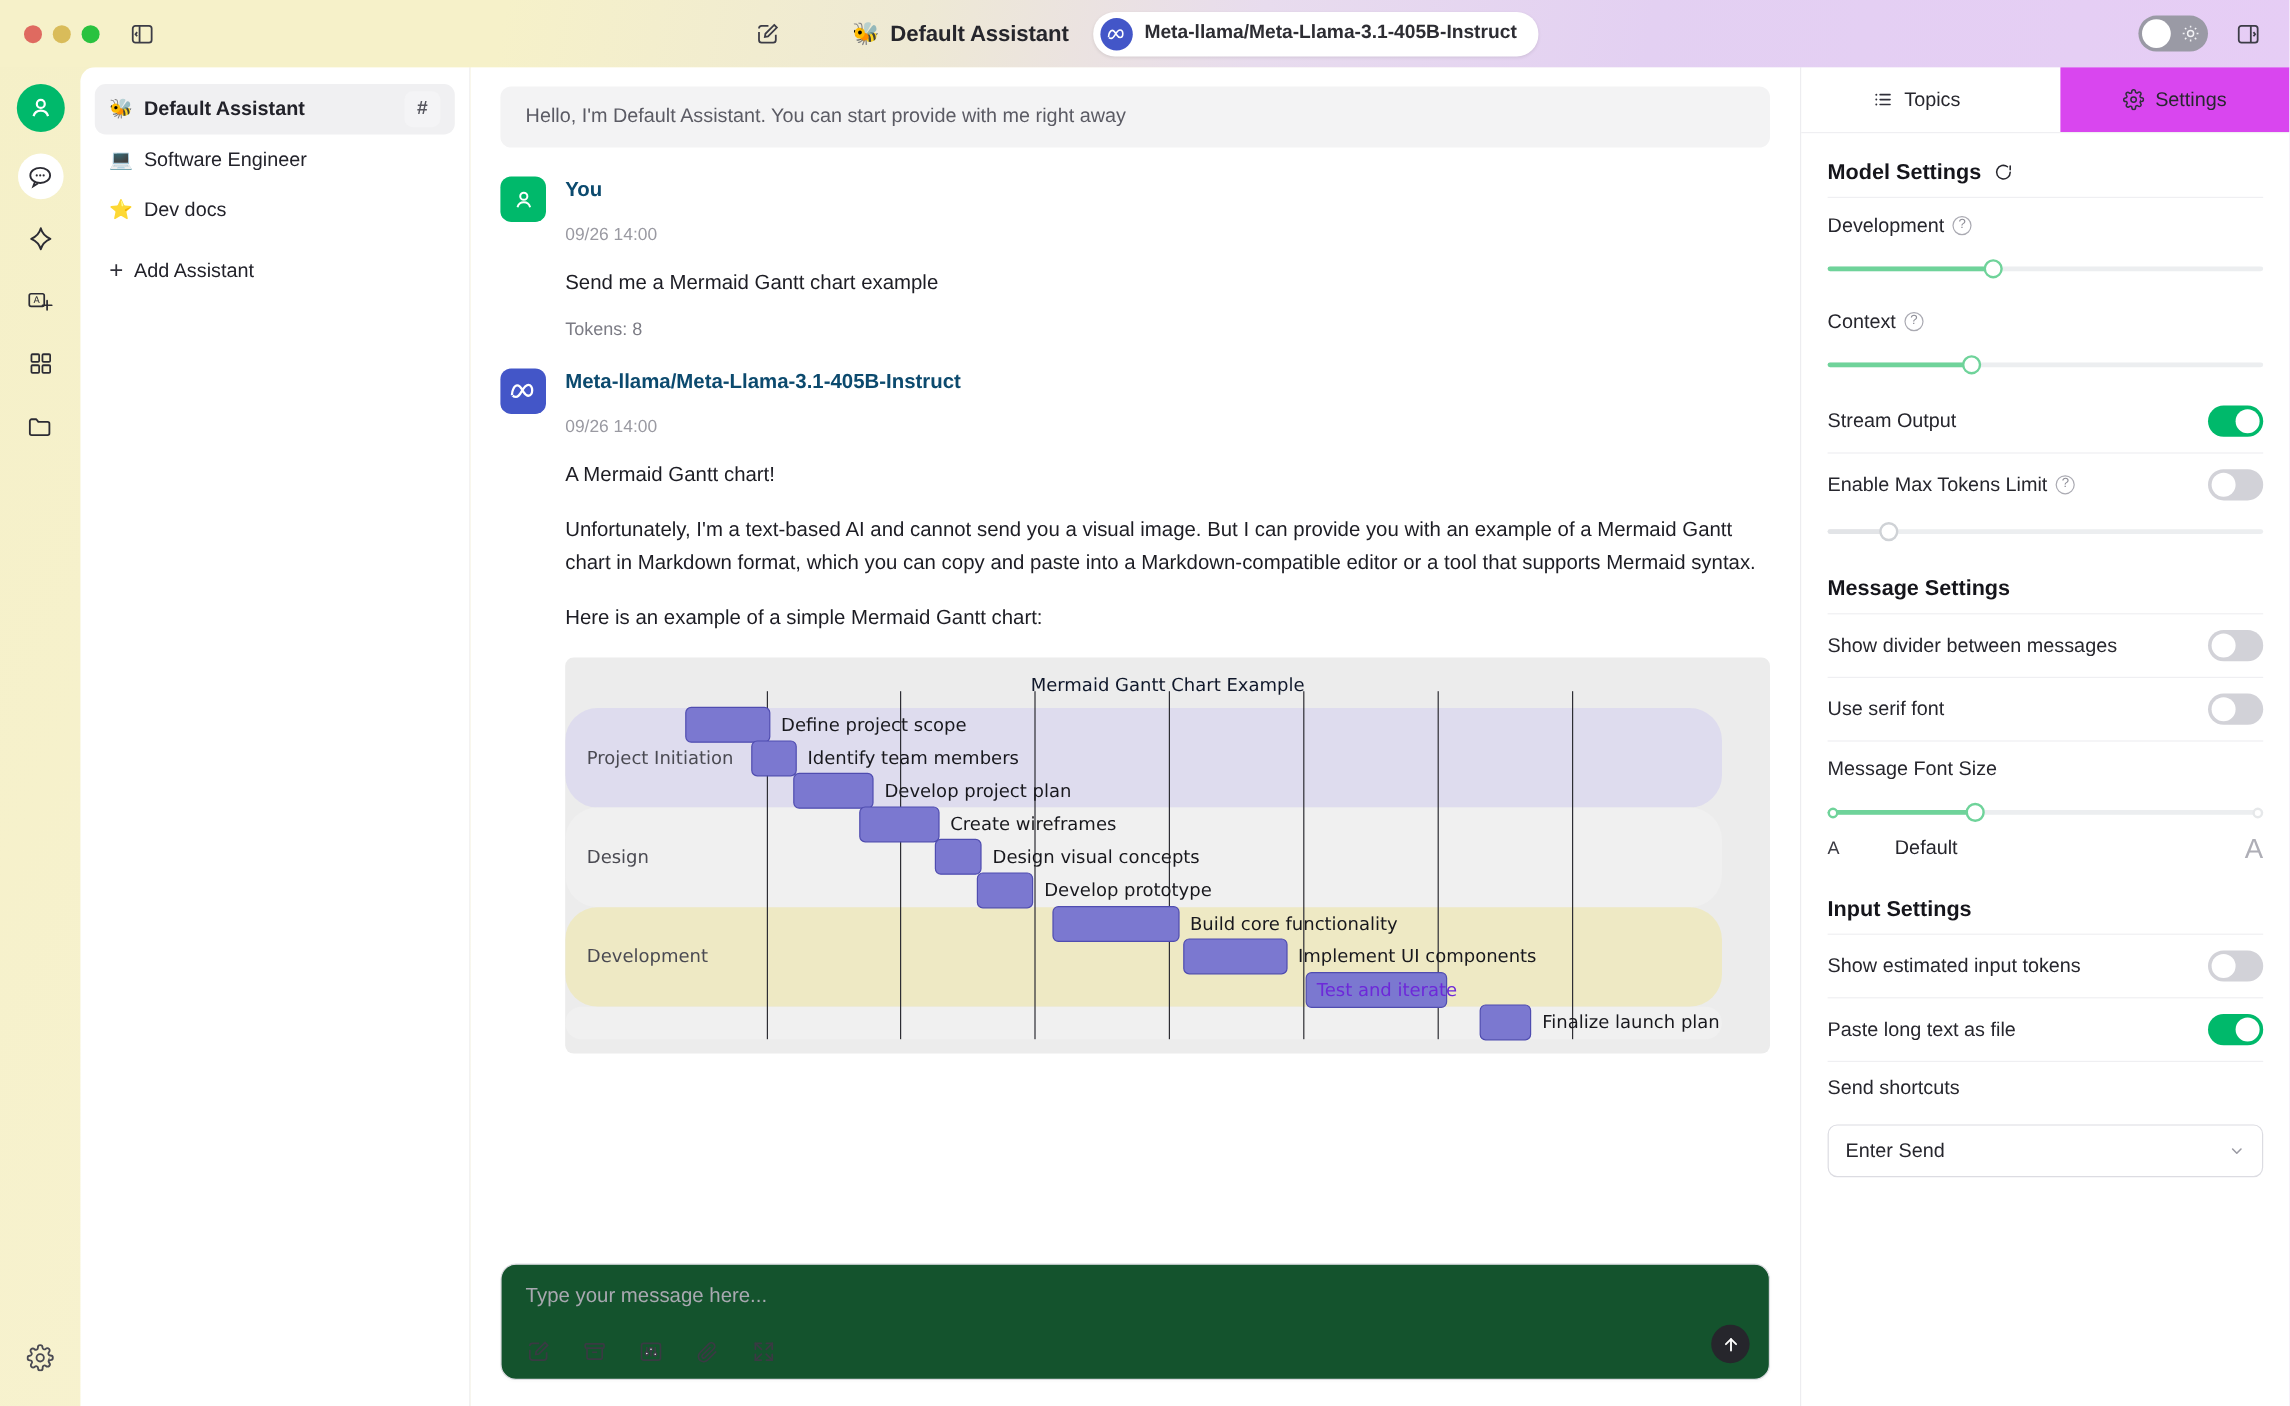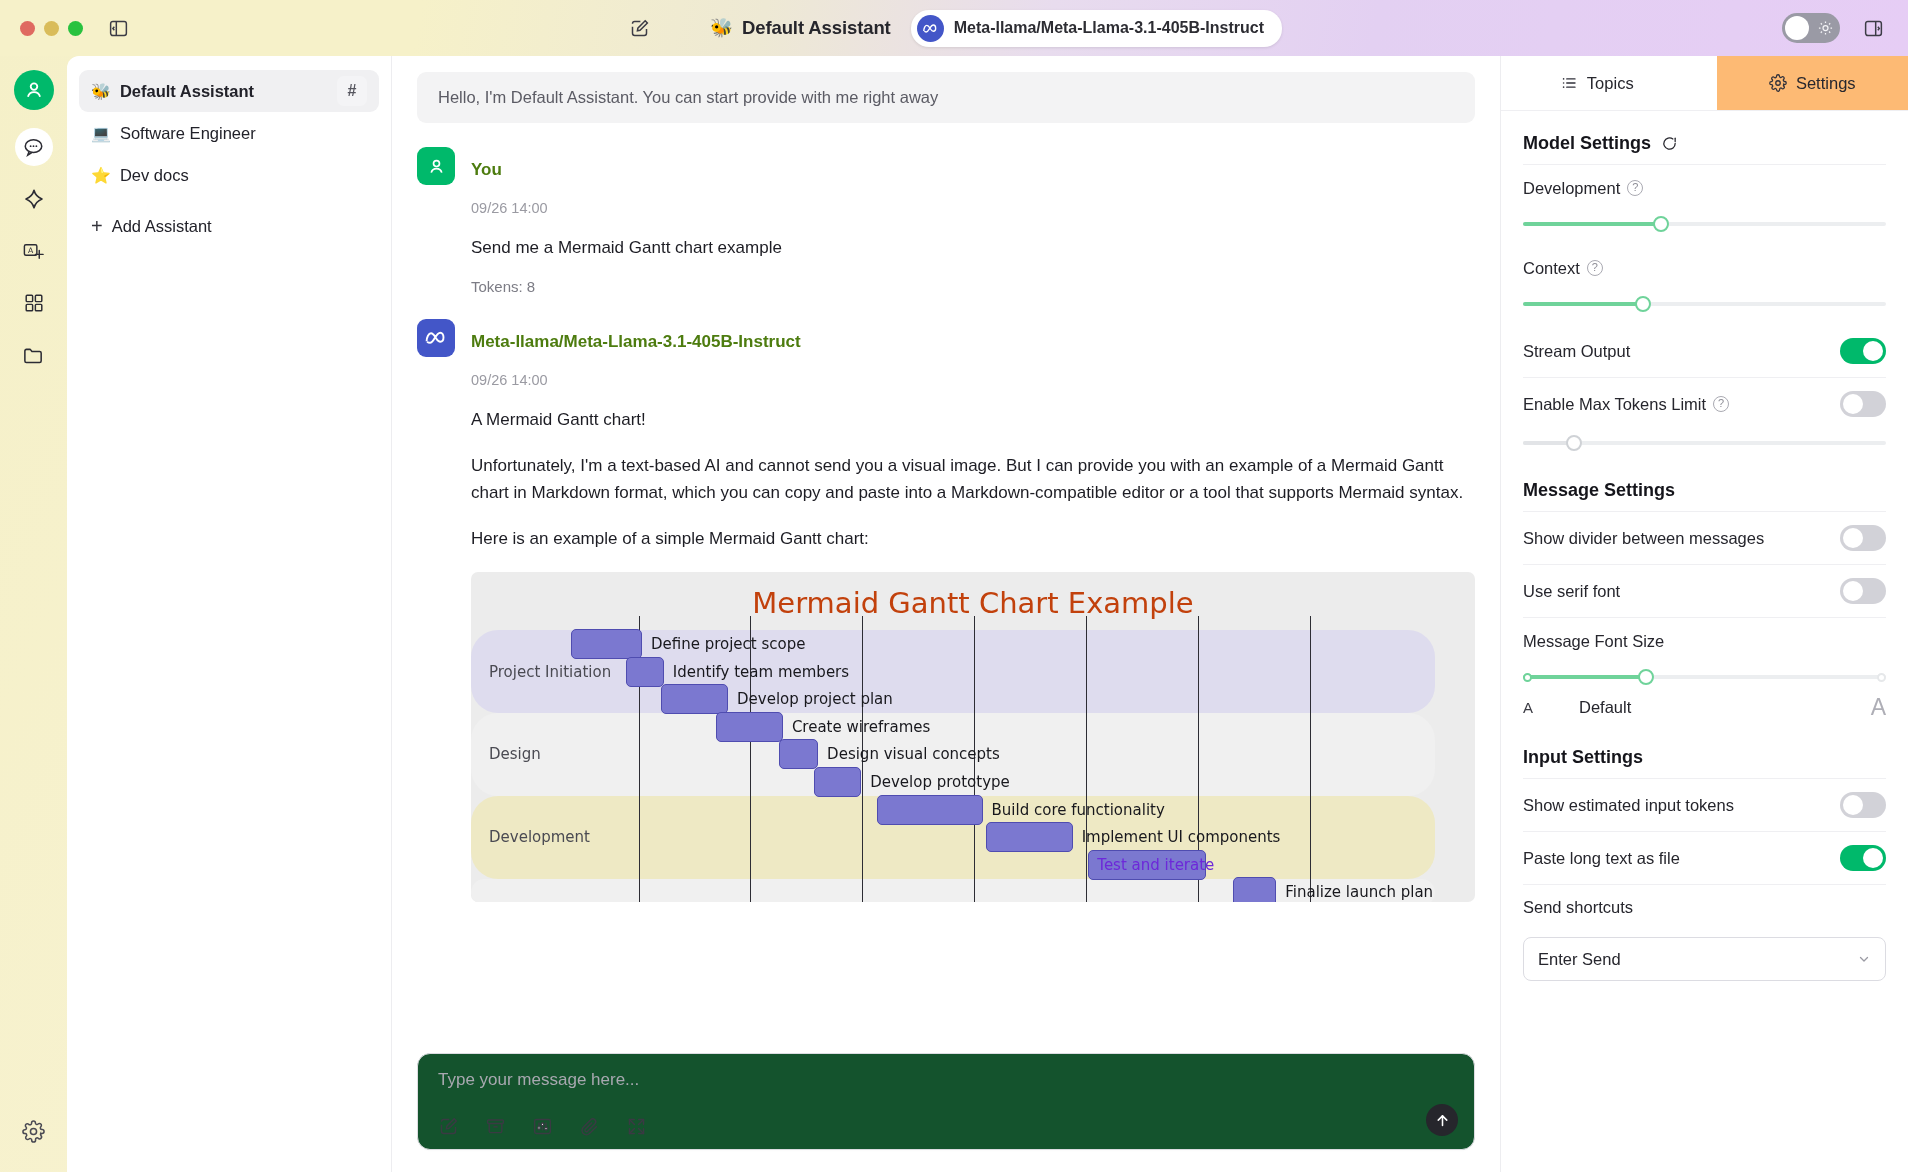--- a/index.html
+++ b/index.html
@@ -151,38 +151,38 @@
   }
   .msg { margin-bottom: 6px; }
   .msg-head { display: flex; align-items: flex-start; gap: 16px; }
   .msg-avatar {
     width: 38px; height: 38px; border-radius: 9px;
     display: flex; align-items: center; justify-content: center;
     color: #fff; flex: 0 0 auto;
   }
   .msg-avatar.user { background: #00b96b; }
   .msg-avatar.bot { background: #4356c8; font-size: 22px; }
-  .msg-name { font-size: 17px; font-weight: 700; color: #4d7c0f; line-height: 1.25; margin-top: 12px; }
+  .msg-name { font-size: 17px; font-weight: 700; color: #0c4a6e; line-height: 1.25; }
   .msg-time { font-size: 14.5px; color: #9a9aa2; margin-top: 20px; }
   .msg-body { padding-left: 54px; }
   .msg-body p {
     font-size: 17px; color: #1d1d24; line-height: 1.62;
     margin-top: 18px;
   }
   .tokens { font-size: 15px; color: #7c7c85; margin-top: 16px; padding-left: 54px; }
 
   
   .gantt-wrap {
     margin-top: 20px; margin-left: 54px;
     background: #ececec; border-radius: 7px;
     padding: 14px 0 0 0; overflow: hidden;
     height: 330px; position: relative;
   }
   .gantt-title {
-    text-align: center; font-size: 29px; color: #c2410c;
+    text-align: center; font-size: 15px; color: #0f172a;
     font-family: "DejaVu Sans", sans-serif; font-weight: 400;
     margin-bottom: 10px;
   }
   .gantt-plot { position: relative; height: 276px; }
   .gantt-sections { position: absolute; inset: 0; }
   .g-section { position: absolute; left: 0; right: 40px; border-radius: 27px; }
   .g-section.s0 { background: #dedcee; }
   .g-section.s1 { background: #f0f0f0; }
   .g-section.s2 { background: #eee9c4; }
   .g-section.s3 { background: #f0f0f0; }
@@ -230,21 +230,21 @@
     position: absolute; right: 0; top: 56px; bottom: 0; width: 408px;
     background: #fff;
     border-left: 1px solid #ededf0;
     display: flex; flex-direction: column;
   }
   #rp-tabs { display: flex; height: 54px; gap: 24px; }
   .rp-tab {
     flex: 1; display: flex; align-items: center; justify-content: center;
     gap: 9px; font-size: 16.5px; color: #27272e;
   }
-  .rp-tab.active { background: #fdba74; }
+  .rp-tab.active { background: #d946ef; }
   #rp-body { flex: 1; padding: 0 22px; border-top: 1px solid #efeff2; overflow: hidden; }
 
   .rp-h {
     font-size: 18px; font-weight: 700; color: #15151b;
     display: flex; align-items: center; gap: 10px;
     margin-top: 22px; margin-bottom: 10px;
   }
   .rp-h.plain { margin-top: 26px; }
   .rp-divider { height: 1px; background: #efeff2; }
   .rp-row {

